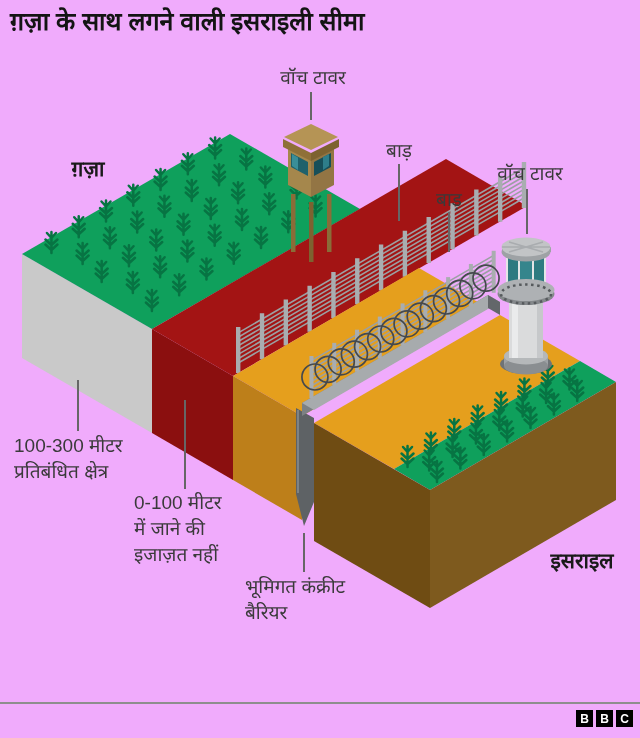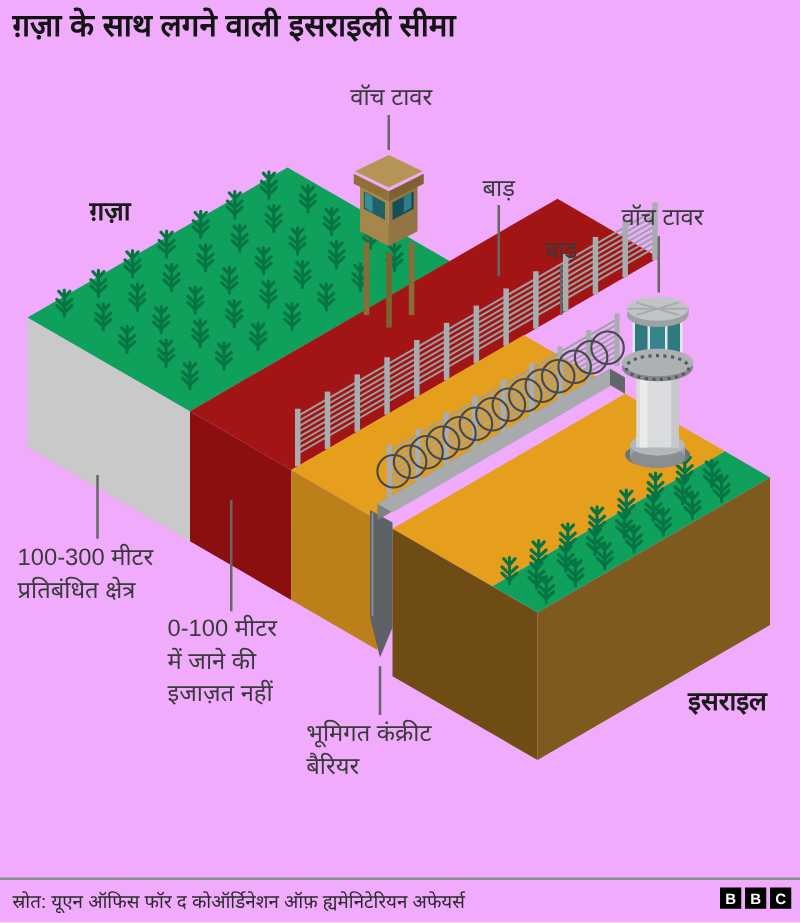--- a/index.html
+++ b/index.html
@@ -223,19 +223,18 @@
     <text x="14" y="452" font-size="19">100-300 मीटर</text>
     <text x="14" y="478" font-size="19">प्रतिबंधित क्षेत्र</text>
     <text x="134" y="509" font-size="19">0-100 मीटर</text>
     <text x="134" y="535" font-size="19">में जाने की</text>
     <text x="134" y="561" font-size="19">इजाज़त नहीं</text>
     <text x="245" y="593" font-size="19">भूमिगत कंक्रीट</text>
     <text x="245" y="619" font-size="19">बैरियर</text>
   </svg>
 
   <div class="divider"></div>
-  <div class="source">स्रोत: यूएन ऑफिस फॉर द कोऑर्डिनेशन ऑफ़ ह्यमेनिटेरियन अफेयर्स</div>
   <div class="bbc">
     <div class="blk">B</div>
     <div class="blk">B</div>
     <div class="blk">C</div>
   </div>
 </div>
 
 </body></html>

